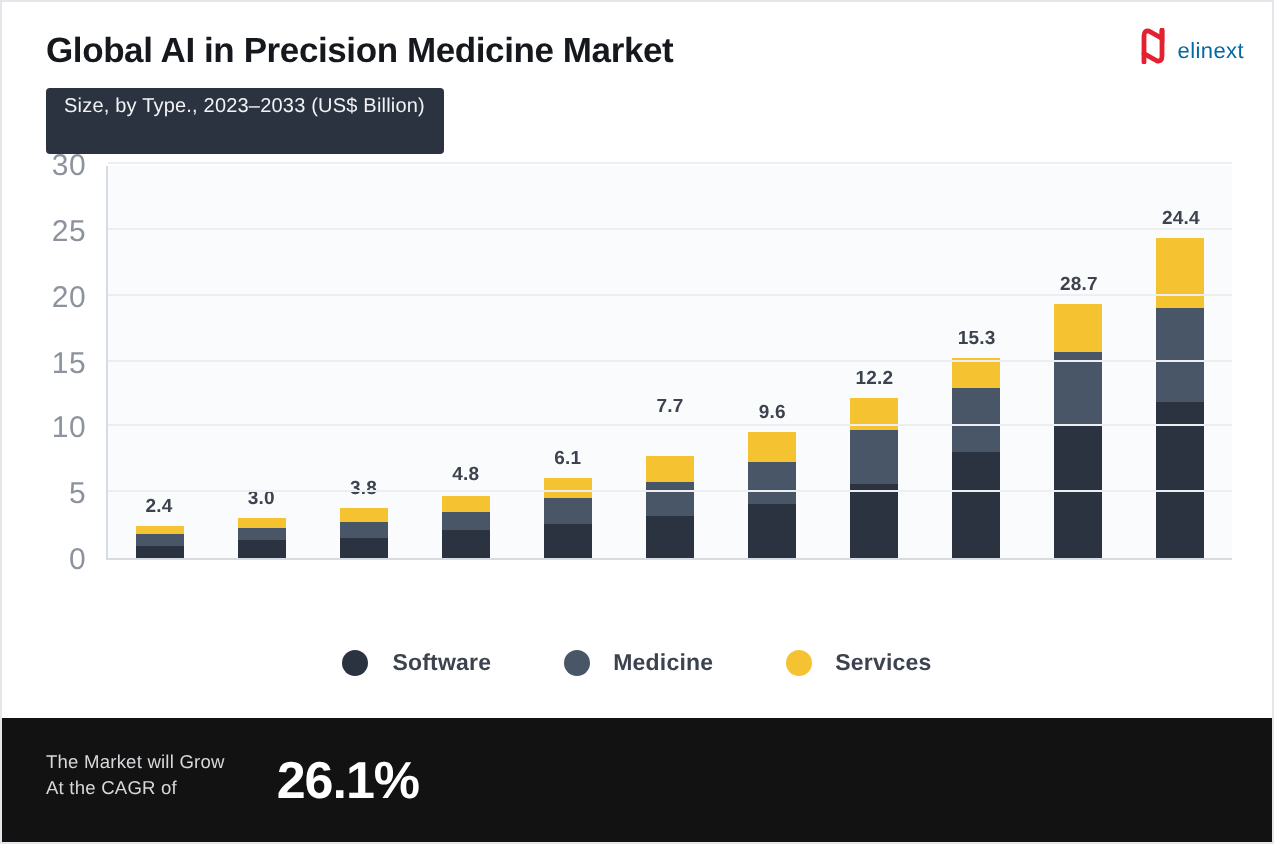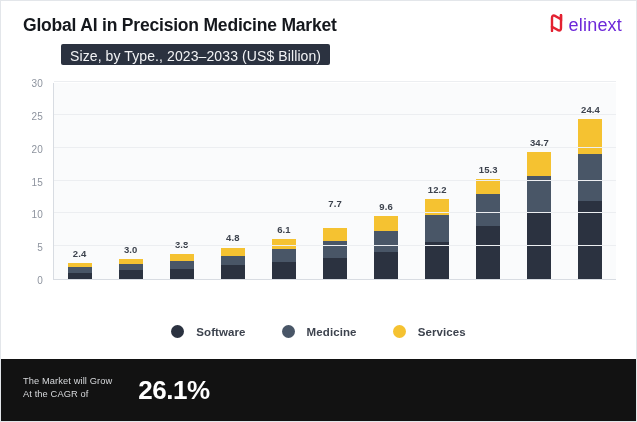--- a/index.html
+++ b/index.html
@@ -40,41 +40,40 @@
     color: #15181d;
     letter-spacing: -0.2px;
     line-height: 1.15;
   }
 
   .subtitle-badge {
     display: inline-block;
     margin-top: 9px;
     background: #2b3240;
     color: #f2f3f5;
-    font-size: 14px;
-    letter-spacing: 0.1px;
-    padding: 4px 9px 1px 9px;
+    font-size: 10px;
+    letter-spacing: 0.1px;
+    padding: 4px 9px 18px 9px;
     border-radius: 2px;
-    margin-left: 38px;
   }
 
   .logo {
     position: absolute;
     right: 14px;
     top: 13px;
     display: flex;
     align-items: center;
     gap: 5px;
   }
   .logo-mark {
     display: block;
   }
   .logo-text {
-    font-size: 18px;
-    color: #6d28d9;
+    font-size: 11px;
+    color: #0369a1;
     letter-spacing: 0.2px;
   }
 
   
   .chart-wrap {
     position: relative;
     flex: 1 1 auto;
     padding: 10px 14px 0 14px;
   }
 
@@ -88,21 +87,21 @@
     position: absolute;
     left: 0;
     top: 0;
     width: 34px;
     height: 197px;
   }
   .y-tick {
     position: absolute;
     right: 6px;
     transform: translateY(-50%);
-    font-size: 10px;
+    font-size: 15px;
     color: #8d939e;
     letter-spacing: 0.2px;
   }
 
   .plot-area {
     position: absolute;
     left: 38px;
     right: 6px;
     top: 0;
     height: 197px;
@@ -342,21 +341,21 @@
                 <div class="seg" style="height: 15.1033px; background: rgb(245, 194, 49);"></div>
               </div>
               <div class="bar-total" style="bottom: 104.47px;">15.3</div>
             </div>
             <div class="bar-col">
               <div class="bar-stack">
                 <div class="seg" style="height: 65.6667px; background: rgb(43, 50, 64);"></div>
                 <div class="seg" style="height: 37.43px; background: rgb(73, 86, 103);"></div>
                 <div class="seg" style="height: 23.64px; background: rgb(245, 194, 49);"></div>
               </div>
-              <div class="bar-total" style="bottom: 130.737px;">34.7</div>
+              <div class="bar-total" style="bottom: 130.737px;">28.7</div>
             </div>
             <div class="bar-col">
               <div class="bar-stack">
                 <div class="seg" style="height: 78.1433px; background: rgb(43, 50, 64);"></div>
                 <div class="seg" style="height: 46.6233px; background: rgb(73, 86, 103);"></div>
                 <div class="seg" style="height: 35.46px; background: rgb(245, 194, 49);"></div>
               </div>
               <div class="bar-total" style="bottom: 164.227px;">24.4</div>
             </div>
           </div>

